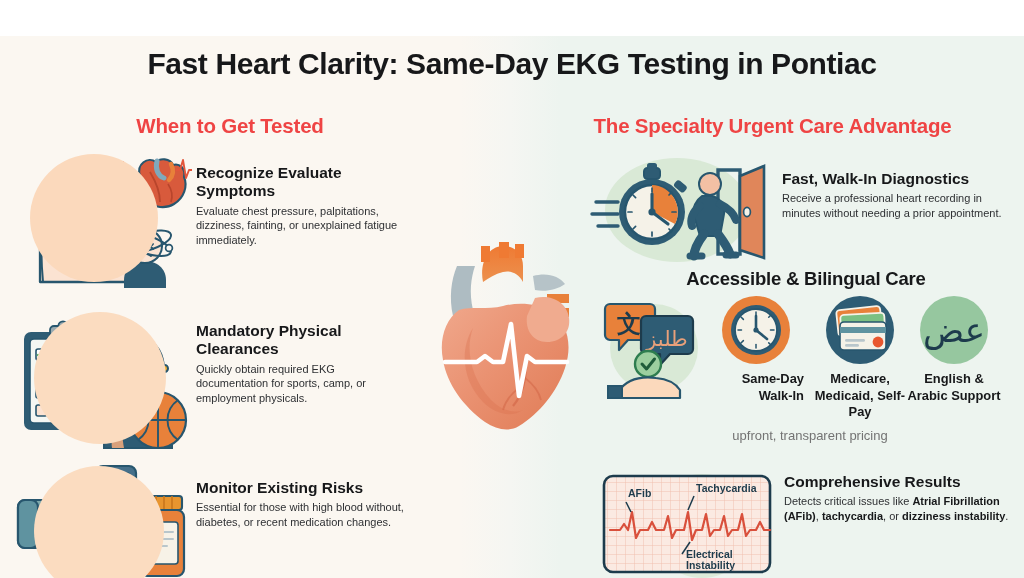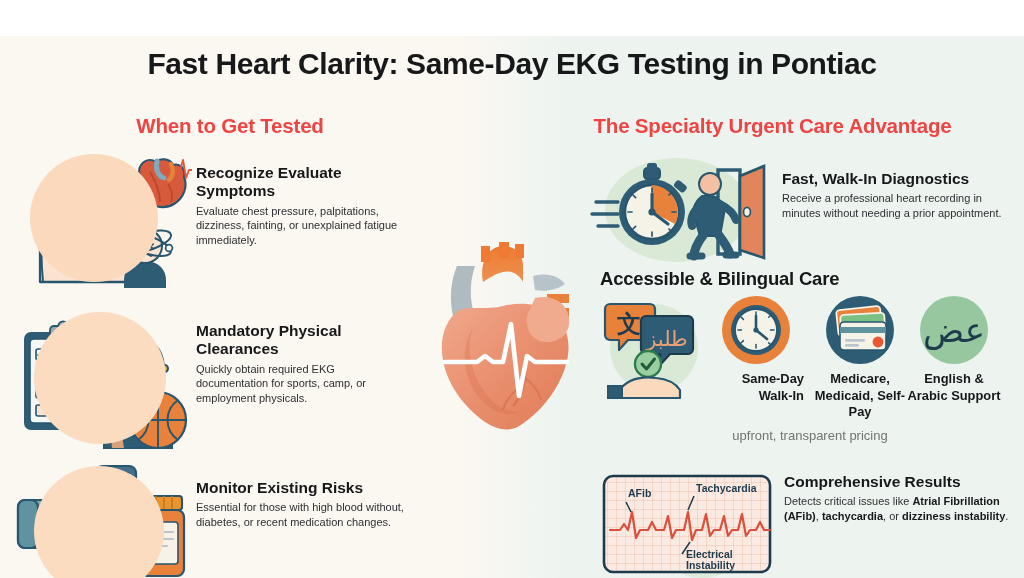--- a/index.html
+++ b/index.html
@@ -46,21 +46,21 @@
   #li3{top:424px;}
   .blob{position:absolute;border-radius:50%;}
 
   
   #center-heart{position:absolute;left:415px;top:196px;width:190px;height:215px;}
 
   
   #r1-illo{position:absolute;left:592px;top:118px;width:185px;height:112px;}
   #rt1{position:absolute;left:782px;top:134px;width:226px;}
 
-  #acc-head{position:absolute;left:600px;top:232px;width:412px;text-align:left;
+  #acc-head{position:absolute;left:600px;top:232px;width:412px;text-align:center;
     font-size:18.5px;font-weight:bold;color:#17181a;letter-spacing:-.2px;}
 
   #cards{position:absolute;left:604px;top:258px;width:412px;height:150px;}
   .card{position:absolute;top:0;width:96px;text-align:center;}
   #card0{left:0;}
   #card1{left:104px;text-align:right;}
   #card2{left:208px;}
   #card3{left:302px;}
   .card-label{font-size:12.9px;font-weight:bold;line-height:1.28;color:#17181a;margin-top:5px;}
   #pricing{position:absolute;left:604px;top:392px;width:412px;text-align:center;

